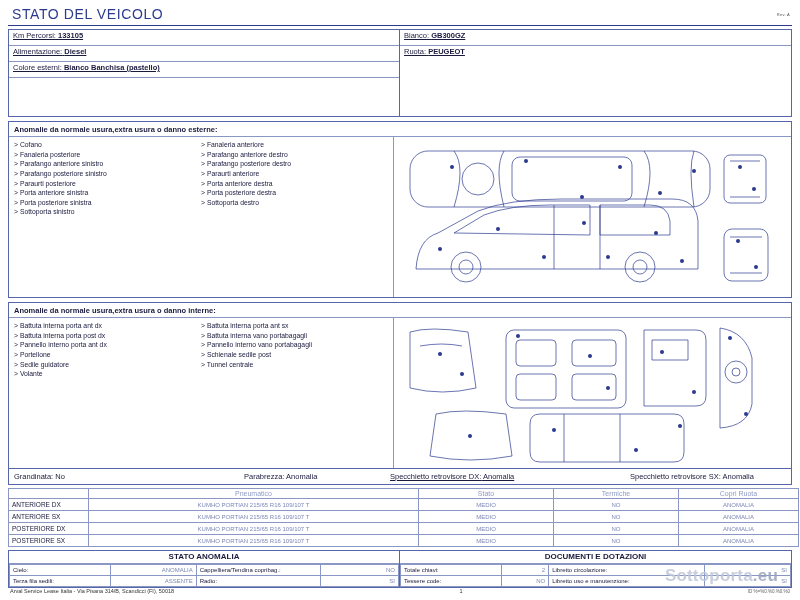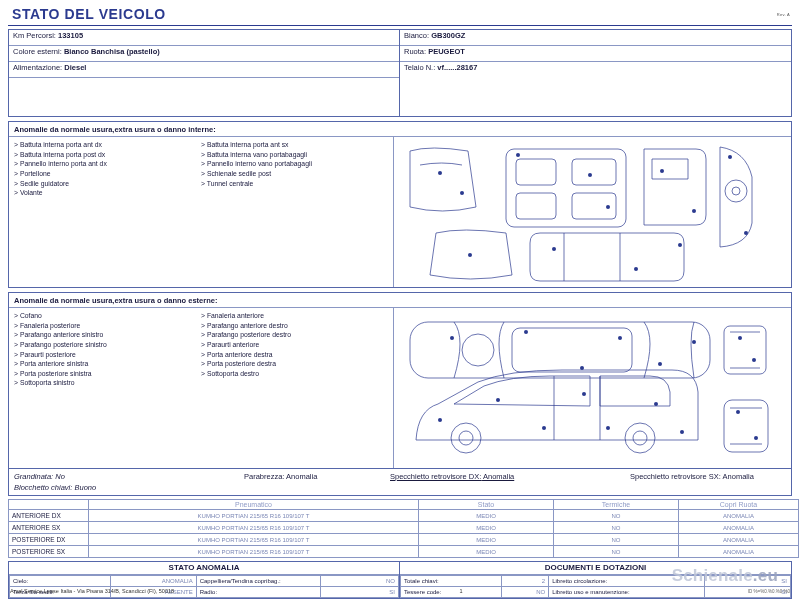--- a/index.html
+++ b/index.html
@@ -24,21 +24,21 @@
   .rev {
     position: absolute;
     right: 10px;
     top: 12px;
     font-size: 4px;
     color: #555;
     letter-spacing: .3px;
   }
   .title {
     font-size: 14px;
-    font-weight: bold;
+    font-weight: normal;
     color: #2b3a8f;
     letter-spacing: .6px;
     padding: 2px 2px 3px 4px;
   }
   .rule {
     height: 1px;
     background: #2b3a8f;
     margin-bottom: 3px;
   }
 
@@ -53,20 +53,21 @@
   .topinfo .col {
     box-sizing: border-box;
   }
   .topinfo .left { width: 50%; border-right: 1px solid #5566aa; }
   .topinfo .right { width: 50%; }
   .irow {
     border-bottom: 1px solid #8a97c4;
     padding: 2px 4px;
     line-height: 1.15;
     min-height: 11px;
+    text-decoration: underline;
   }
   .irow:last-child { border-bottom: none; }
   .irow .lbl { color: #1a1a3e; }
   .irow .val { font-weight: bold; }
   .irow.tall { min-height: 22px; }
 
   
   .block {
     border: 1px solid #5566aa;
     box-sizing: border-box;
@@ -107,21 +108,21 @@
   .notes {
     border: 1px solid #5566aa;
     border-top: none;
     box-sizing: border-box;
     font-size: 7.5px;
     padding: 3px 5px;
     display: flex;
     gap: 6px;
     align-items: flex-start;
   }
-  .notes .n1 { width: 215px; font-style: italic; }
+  .notes .n1 { width: 215px; }
   .notes .n2 { width: 140px; margin-left: 9px; }
   .notes .n3 { width: 198px; text-decoration: underline; }
   .notes .n4 { flex: 1; margin-left: 36px; }
   .notes .sub { margin-top: 2px; }
 
   
   table {
     border-collapse: collapse;
     width: 100%;
     table-layout: fixed;
@@ -220,107 +221,37 @@
   <div class="title">STATO DEL VEICOLO</div>
   <div class="rule"></div>
 
   <div class="topinfo">
     <div class="col left">
       <div class="irow">
         <span class="lbl">Km Percorsi:</span>
         <span class="val">133105</span>
       </div>
       <div class="irow">
+        <span class="lbl">Alimentazione:</span>
+        <span class="val">Diesel</span>
+      </div>
+      <div class="irow">
         <span class="lbl">Colore esterni:</span>
         <span class="val">Bianco Banchisa (pastello)</span>
-      </div>
-      <div class="irow">
-        <span class="lbl">Alimentazione:</span>
-        <span class="val">Diesel</span>
       </div>
       <div class="irow" style="border-bottom:none;height:34px;"></div>
     </div>
     <div class="col right">
       <div class="irow">
         <span class="lbl">Bianco:</span>
         <span class="val">GB300GZ</span>
       </div>
       <div class="irow">
         <span class="lbl">Ruota:</span>
         <span class="val">PEUGEOT</span>
-      </div>
-      <div class="irow">
-        <span class="lbl">Telaio N.:</span>
-        <span class="val">vf......28167</span>
-      </div>
-    </div>
-  </div>
-
-  <div class="block">
-    <div class="block-head">Anomalie da normale usura,extra usura o danno interne:</div>
-    <div class="block-body">
-      <div class="lists">
-        <div class="lcol">
-          <div><span class="gt">&gt;</span> <span>Battuta interna porta ant dx</span></div>
-          <div><span class="gt">&gt;</span> <span>Battuta interna porta post dx</span></div>
-          <div><span class="gt">&gt;</span> <span>Pannello interno porta ant dx</span></div>
-          <div><span class="gt">&gt;</span> <span>Portellone</span></div>
-          <div><span class="gt">&gt;</span> <span>Sedile guidatore</span></div>
-          <div><span class="gt">&gt;</span> <span>Volante</span></div>
-        </div>
-        <div class="lcol">
-          <div><span class="gt">&gt;</span> <span>Battuta interna porta ant sx</span></div>
-          <div><span class="gt">&gt;</span> <span>Battuta interna vano portabagagli</span></div>
-          <div><span class="gt">&gt;</span> <span>Pannello interno vano portabagagli</span></div>
-          <div><span class="gt">&gt;</span> <span>Schienale sedile post</span></div>
-          <div><span class="gt">&gt;</span> <span>Tunnel centrale</span></div>
-        </div>
-      </div>
-
-      <div class="diagram">
-        <svg width="390" height="150" viewBox="0 0 390 150">
-          <g fill="none" stroke="#2b3a8f" stroke-width="0.7">
-
-            <path d="M16 14 q20 -6 58 0 l8 56 q-34 8 -66 0 z"></path>
-            <path d="M26 28 q22 -4 42 0"></path>
-
-            <rect x="112" y="12" width="120" height="78" rx="8"></rect>
-            <rect x="122" y="22" width="40" height="26" rx="4"></rect>
-            <rect x="178" y="22" width="44" height="26" rx="4"></rect>
-            <rect x="122" y="56" width="40" height="26" rx="4"></rect>
-            <rect x="178" y="56" width="44" height="26" rx="4"></rect>
-
-            <path d="M250 12 h52 q10 0 10 10 v56 q0 10 -10 10 h-52 z"></path>
-            <path d="M258 22 h36 v20 h-36 z"></path>
-
-            <path d="M326 10 q26 4 32 30 v46 q-4 22 -32 24 z"></path>
-            <circle cx="342" cy="54" r="11"></circle>
-            <circle cx="342" cy="54" r="4"></circle>
-
-            <path d="M42 96 q26 -6 70 0 l6 42 q-42 8 -82 0 z"></path>
-
-            <path d="M146 96 h134 q10 0 10 10 v28 q0 10 -10 10 h-134 q-10 0 -10 -10 v-28 q0 -10 10 -10 z"></path>
-            <path d="M170 96 v48 M226 96 v48"></path>
-          </g>
-          <g fill="#2b3a8f">
-            <circle cx="46" cy="36" r="2"></circle>
-            <circle cx="68" cy="56" r="2"></circle>
-            <circle cx="124" cy="18" r="2"></circle>
-            <circle cx="196" cy="38" r="2"></circle>
-            <circle cx="214" cy="70" r="2"></circle>
-            <circle cx="268" cy="34" r="2"></circle>
-            <circle cx="300" cy="74" r="2"></circle>
-            <circle cx="336" cy="20" r="2"></circle>
-            <circle cx="352" cy="96" r="2"></circle>
-            <circle cx="76" cy="118" r="2"></circle>
-            <circle cx="160" cy="112" r="2"></circle>
-            <circle cx="242" cy="132" r="2"></circle>
-            <circle cx="286" cy="108" r="2"></circle>
-          </g>
-        </svg>
       </div>
     </div>
   </div>
 
   <div class="block">
     <div class="block-head">Anomalie da normale usura,extra usura o danno esterne:</div>
     <div class="block-body">
       <div class="lists">
         <div class="lcol">
           <div><span class="gt">&gt;</span> <span>Cofano</span></div>
@@ -389,29 +320,91 @@
             <circle cx="262" cy="96" r="2"></circle>
             <circle cx="288" cy="124" r="2"></circle>
             <circle cx="344" cy="104" r="2"></circle>
             <circle cx="362" cy="130" r="2"></circle>
           </g>
         </svg>
       </div>
     </div>
   </div>
 
+  <div class="block">
+    <div class="block-head">Anomalie da normale usura,extra usura o danno interne:</div>
+    <div class="block-body">
+      <div class="lists">
+        <div class="lcol">
+          <div><span class="gt">&gt;</span> <span>Battuta interna porta ant dx</span></div>
+          <div><span class="gt">&gt;</span> <span>Battuta interna porta post dx</span></div>
+          <div><span class="gt">&gt;</span> <span>Pannello interno porta ant dx</span></div>
+          <div><span class="gt">&gt;</span> <span>Portellone</span></div>
+          <div><span class="gt">&gt;</span> <span>Sedile guidatore</span></div>
+          <div><span class="gt">&gt;</span> <span>Volante</span></div>
+        </div>
+        <div class="lcol">
+          <div><span class="gt">&gt;</span> <span>Battuta interna porta ant sx</span></div>
+          <div><span class="gt">&gt;</span> <span>Battuta interna vano portabagagli</span></div>
+          <div><span class="gt">&gt;</span> <span>Pannello interno vano portabagagli</span></div>
+          <div><span class="gt">&gt;</span> <span>Schienale sedile post</span></div>
+          <div><span class="gt">&gt;</span> <span>Tunnel centrale</span></div>
+        </div>
+      </div>
+
+      <div class="diagram">
+        <svg width="390" height="150" viewBox="0 0 390 150">
+          <g fill="none" stroke="#2b3a8f" stroke-width="0.7">
+
+            <path d="M16 14 q20 -6 58 0 l8 56 q-34 8 -66 0 z"></path>
+            <path d="M26 28 q22 -4 42 0"></path>
+
+            <rect x="112" y="12" width="120" height="78" rx="8"></rect>
+            <rect x="122" y="22" width="40" height="26" rx="4"></rect>
+            <rect x="178" y="22" width="44" height="26" rx="4"></rect>
+            <rect x="122" y="56" width="40" height="26" rx="4"></rect>
+            <rect x="178" y="56" width="44" height="26" rx="4"></rect>
+
+            <path d="M250 12 h52 q10 0 10 10 v56 q0 10 -10 10 h-52 z"></path>
+            <path d="M258 22 h36 v20 h-36 z"></path>
+
+            <path d="M326 10 q26 4 32 30 v46 q-4 22 -32 24 z"></path>
+            <circle cx="342" cy="54" r="11"></circle>
+            <circle cx="342" cy="54" r="4"></circle>
+
+            <path d="M42 96 q26 -6 70 0 l6 42 q-42 8 -82 0 z"></path>
+
+            <path d="M146 96 h134 q10 0 10 10 v28 q0 10 -10 10 h-134 q-10 0 -10 -10 v-28 q0 -10 10 -10 z"></path>
+            <path d="M170 96 v48 M226 96 v48"></path>
+          </g>
+          <g fill="#2b3a8f">
+            <circle cx="46" cy="36" r="2"></circle>
+            <circle cx="68" cy="56" r="2"></circle>
+            <circle cx="124" cy="18" r="2"></circle>
+            <circle cx="196" cy="38" r="2"></circle>
+            <circle cx="214" cy="70" r="2"></circle>
+            <circle cx="268" cy="34" r="2"></circle>
+            <circle cx="300" cy="74" r="2"></circle>
+            <circle cx="336" cy="20" r="2"></circle>
+            <circle cx="352" cy="96" r="2"></circle>
+            <circle cx="76" cy="118" r="2"></circle>
+            <circle cx="160" cy="112" r="2"></circle>
+            <circle cx="242" cy="132" r="2"></circle>
+            <circle cx="286" cy="108" r="2"></circle>
+          </g>
+        </svg>
+      </div>
+    </div>
+  </div>
+
   <div class="notes">
     <div class="n1">
       <div>
         <span>Grandinata:</span>
         <span>No</span>
-      </div>
-      <div class="sub">
-        <span>Blocchetto chiavi:</span>
-        <span>Buono</span>
       </div>
     </div>
     <div class="n2">
       <span>Parabrezza:</span>
       <span>Anomalia</span>
     </div>
     <div class="n3">
       <span>Specchietto retrovisore DX:</span>
       <span>Anomalia</span>
     </div>
@@ -523,21 +516,21 @@
             <td class="k" colspan="2">Libretto uso e manutenzione:</td>
             <td class="v" colspan="2">SI</td>
           </tr>
 
         </tbody>
       </table>
     </div>
   </div>
 
   <div class="watermark">
-    <span>Schienale</span><span class="dot">.eu</span>
+    <span>Sottoporta</span><span class="dot">.eu</span>
   </div>
 
   <div class="footer">
     <span>Arval Service Lease Italia - Via Pisana 314/B, Scandicci (FI), 50018</span>
     <span>1</span>
     <span class="fcode">ID %=%0.%0.%0.%0</span>
   </div>
 
 </div>
 

